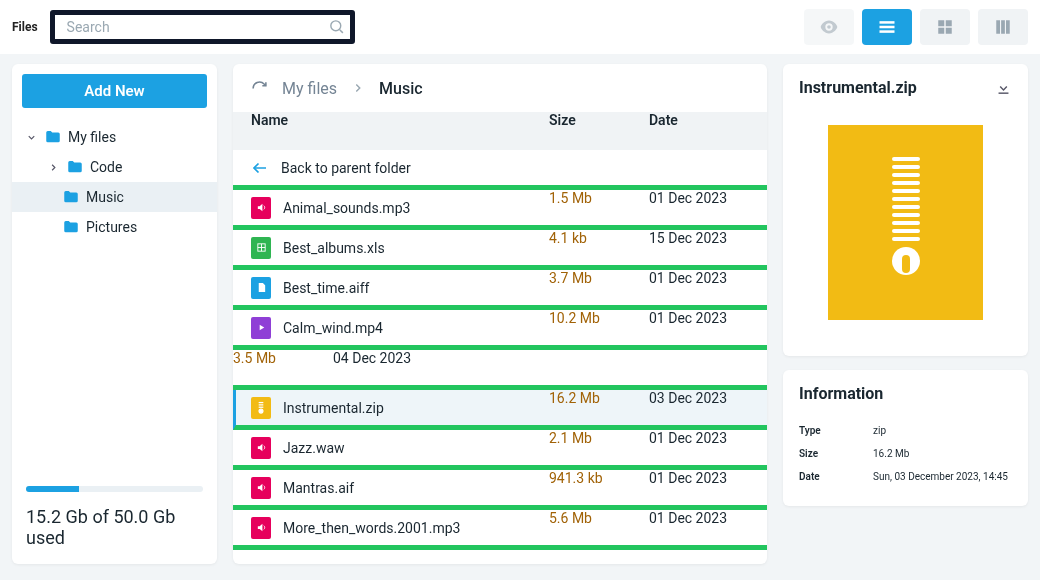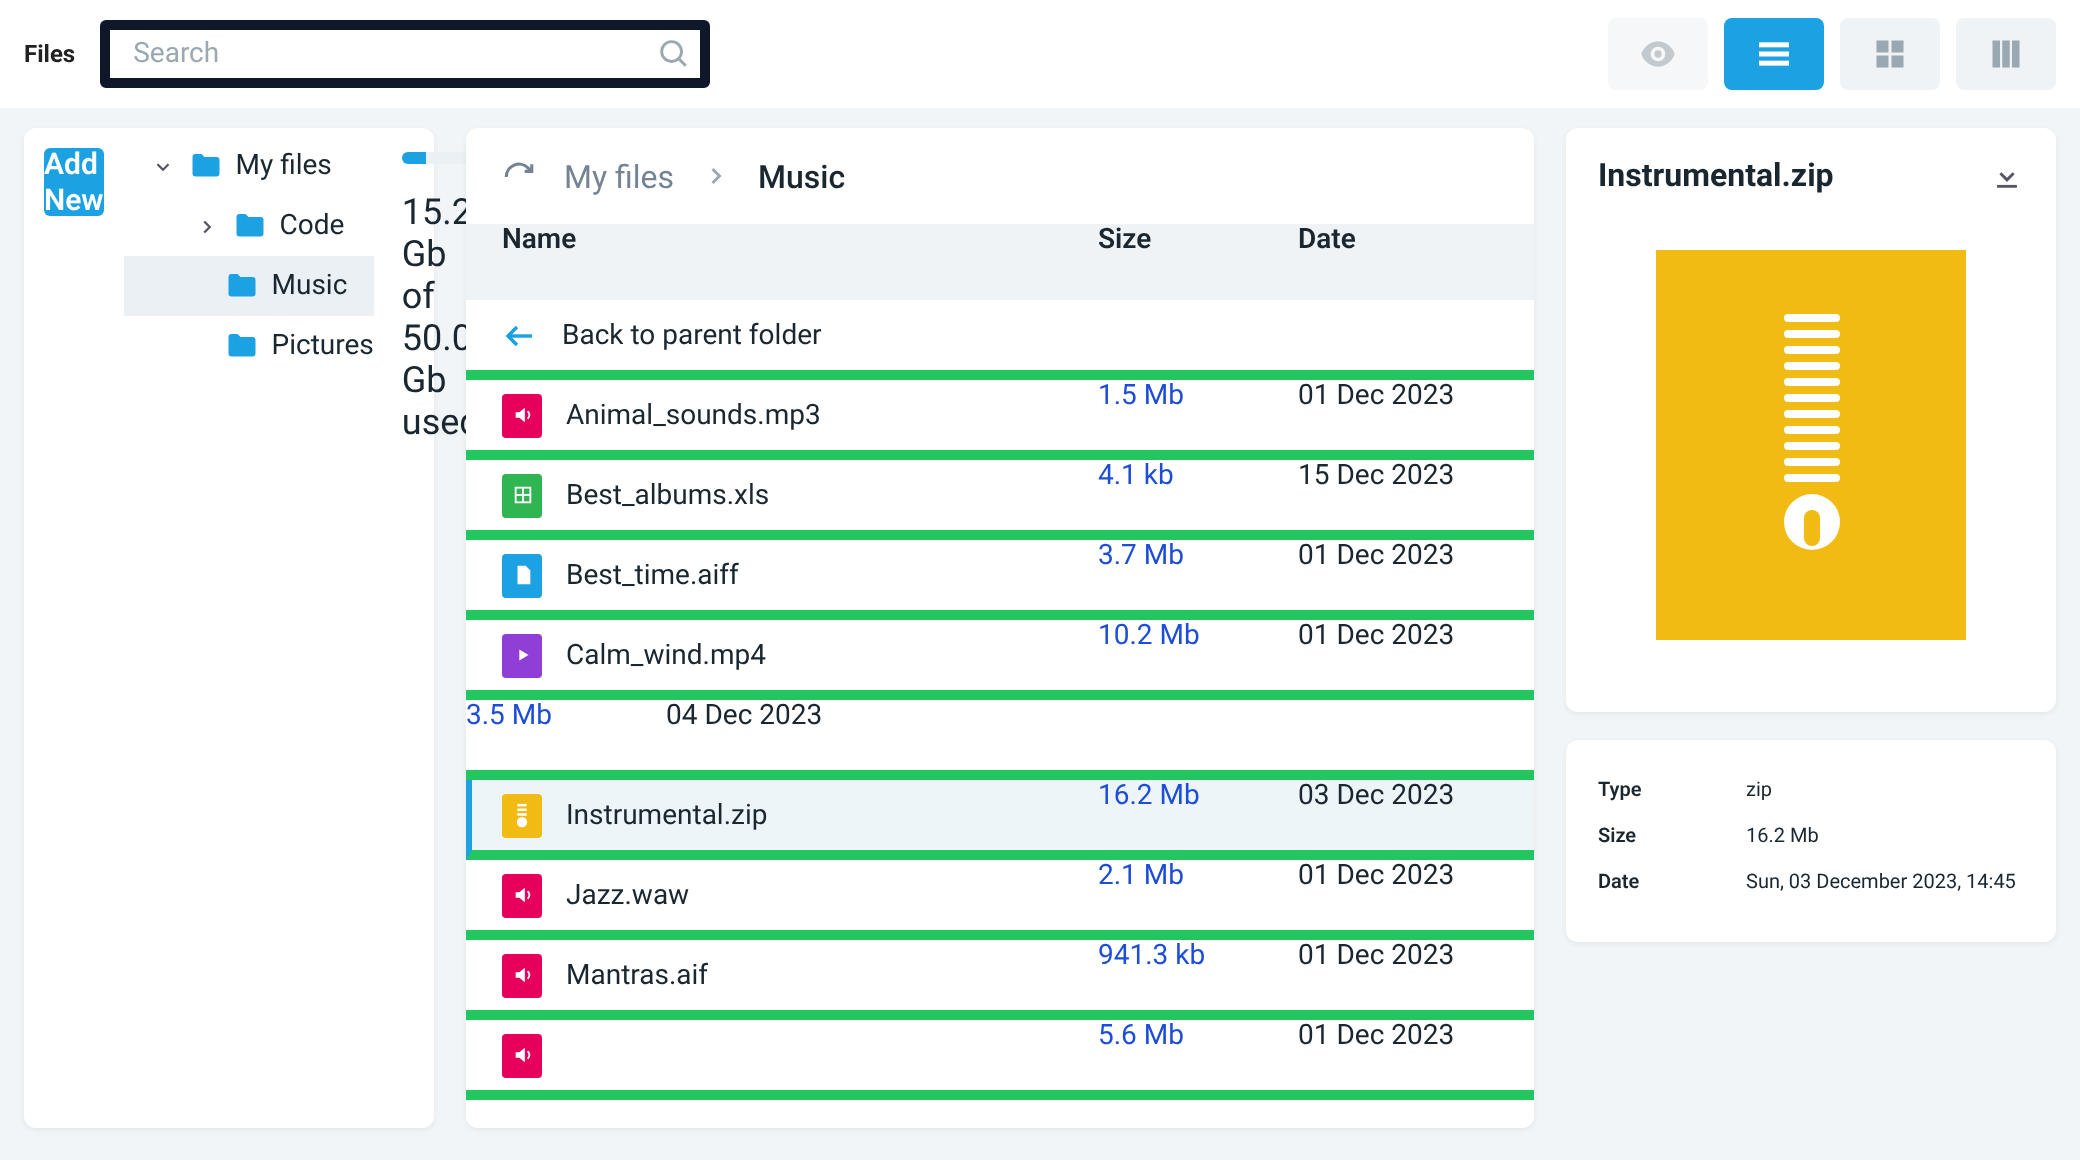--- a/index.html
+++ b/index.html
@@ -8,21 +8,21 @@
 .title{font-weight:700;font-size:12px;color:#222}
 .search{position:relative;width:305px}
 .search input{width:100%;height:34px;border:5px solid #0f172a;border-radius:3px;padding:0 34px 0 12px;font-size:14px;color:#333}
 .search input::placeholder{color:#9aa8b2}
 .search .sicon{position:absolute;right:10px;top:8px;color:#9aa8b2}
 .vbtns{margin-left:auto;display:flex;gap:8px}
 .vbtn{width:50px;height:36px;border-radius:4px;background:#f0f3f5;display:flex;align-items:center;justify-content:center;color:#9aa8b2;cursor:pointer}
 .vbtn.active{background:#1ca1e2;color:#fff}
 .vbtn.dis{opacity:.6}
 .layout{display:flex;gap:16px;padding:10px 12px}
-.sidebar{width:205px;background:#fff;border-radius:6px;box-shadow:0 1px 3px rgba(0,0,0,.06);display:flex;flex-direction:row;height:500px}
+.sidebar{width:205px;background:#fff;border-radius:6px;box-shadow:0 1px 3px rgba(0,0,0,.06);display:flex;flex-direction:column;height:500px}
 .addbtn{margin:10px;height:34px;background:#1ca1e2;color:#fff;border-radius:3px;display:flex;align-items:center;justify-content:center;font-weight:600;font-size:15px;cursor:pointer}
 .tree{flex:1;padding:4px 0;font-size:14px}
 .trow{display:flex;align-items:center;height:30px;cursor:pointer;gap:6px}
 .trow.d0{padding-left:14px}
 .trow.d1{padding-left:36px}
 .trow.d2{padding-left:50px}
 .trow.sel{background:#eaf0f4}
 .chev{display:inline-flex;width:12px;color:#556}
 .fic{color:#1ca1e2;display:inline-flex}
 .tlabel{color:#1a2730}
@@ -38,21 +38,21 @@
 .bsep{color:#9aa8b2;display:inline-flex}
 .thead{height:38px;background:#f0f3f5;display:flex;align-items:flex-start;font-size:14px;color:#1a2730;font-weight:600}
 .cname{flex:1;padding-left:18px}
 .csize{width:100px}
 .cdate{width:118px}
 .rows{flex:1;overflow:auto}
 .frow{height:40px;display:flex;font-size:14px;border-bottom:5px solid #22c55e;cursor:pointer}
 .frow.sel{background:#eef5f9;border-left:3px solid #1ca1e2;padding-left:0}
 .frow.sel .fname{padding-left:15px}
 .fname{flex:1;padding-left:18px;display:flex;align-items:center;gap:12px}
-.fsize{width:100px;color:#1d4ed8}
+.fsize{width:100px;color:#a16207}
 .fdate{width:118px;color:#1a2730}
 .backrow{color:#1a2730}
 .backrow .arrow{color:#1ca1e2;display:inline-flex}
 .fileic{width:20px;height:22px;border-radius:2px;display:inline-flex;align-items:center;justify-content:center;color:#fff;flex-shrink:0}
 .ic-audio{background:#e6005c}
 .ic-xls{background:#2fb552}
 .ic-file{background:#1ca1e2}
 .ic-video{background:#8f3fd6}
 .ic-zip{background:#f2bb14}
 .right{width:245px;display:flex;flex-direction:column;gap:14px}
@@ -303,20 +303,21 @@
           <div class="fdate">01 Dec 2023</div>
         </div>
         <div class="frow">
           <div class="fname">
             <span class="fileic ic-audio">
               <svg width="11" height="11" viewBox="0 0 24 24" fill="currentColor">
                 <path d="M4 9v6h4l6 5V4L8 9H4z"></path>
                 <path d="M17 8a5 5 0 010 8" fill="none" stroke="currentColor" stroke-width="2"></path>
               </svg>
             </span>
+            <span>More_then_words.2001.mp3</span>
           </div>
           <div class="fsize">5.6 Mb</div>
           <div class="fdate">01 Dec 2023</div>
         </div>
       </div>
   </div>
 
   <div class="right">
     <div class="panel preview">
       <div class="phead">
@@ -344,20 +345,21 @@
                 <line x1="10" y1="78" x2="34" y2="78"></line>
                 <line x1="10" y1="86" x2="34" y2="86"></line>
             </g>
             <circle cx="22" cy="108" r="14" fill="#fff"></circle>
             <rect x="18" y="102" width="8" height="18" rx="4" fill="#f2bb14"></rect>
           </svg>
         </div>
       </div>
     </div>
     <div class="panel info">
+      <div class="ihead">Information</div>
       <div id="inforows">
           <div class="irow">
             <div class="ikey">Type</div>
             <div class="ival">zip</div>
           </div>
           <div class="irow">
             <div class="ikey">Size</div>
             <div class="ival">16.2 Mb</div>
           </div>
           <div class="irow">

